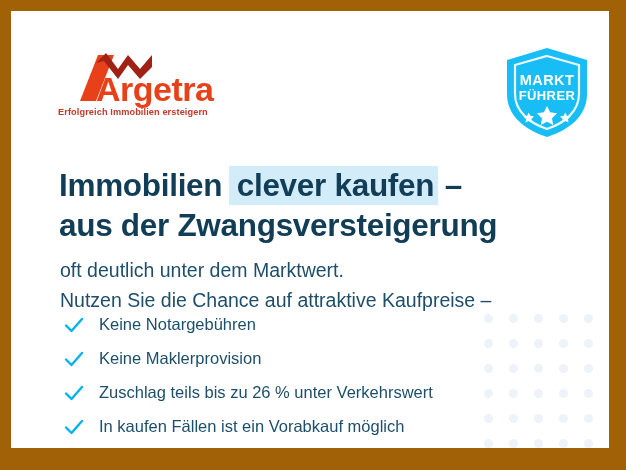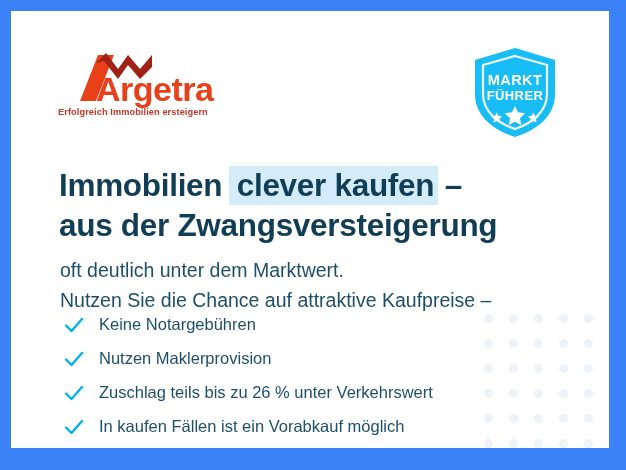--- a/index.html
+++ b/index.html
@@ -12,21 +12,21 @@
     overflow: hidden;
     font-family: "Liberation Sans", sans-serif;
     background: #cdeeff;
   }
 
   
   .banner {
     position: relative;
     width: 626px;
     height: 470px;
-    background: #3b82f6;
+    background: #a16207;
     box-sizing: border-box;
   }
   .card {
     position: absolute;
     left: 11px;
     top: 11px;
     width: 598px;
     height: 437px;
     background: #ffffff;
     overflow: hidden;
@@ -58,21 +58,21 @@
     top: 38px;
     width: 180px;
     height: 72px;
     z-index: 2;
   }
   .logo svg { display: block; }
 
   
   .badge {
     position: absolute;
-    left: 456px;
+    left: 488px;
     top: 33px;
     width: 96px;
     height: 96px;
     z-index: 2;
     text-align: center;
   }
   .badge svg { display: block; }
 
   
   .headline {
@@ -230,21 +230,21 @@
             </svg>
         </span>
         <span class="btext">Keine Notargebühren</span>
       </li>
       <li>
         <span class="check">
           <svg width="22" height="22" viewBox="0 0 22 22" xmlns="http://www.w3.org/2000/svg">
               <path d="M3 11.5 L8.5 17 L19 5" fill="none" stroke="#00b3f0" stroke-width="2.4" stroke-linecap="round" stroke-linejoin="round"></path>
             </svg>
         </span>
-        <span class="btext">Nutzen Maklerprovision</span>
+        <span class="btext">Keine Maklerprovision</span>
       </li>
       <li>
         <span class="check">
           <svg width="22" height="22" viewBox="0 0 22 22" xmlns="http://www.w3.org/2000/svg">
               <path d="M3 11.5 L8.5 17 L19 5" fill="none" stroke="#00b3f0" stroke-width="2.4" stroke-linecap="round" stroke-linejoin="round"></path>
             </svg>
         </span>
         <span class="btext">Zuschlag teils bis zu 26 % unter Verkehrswert</span>
       </li>
       <li>

